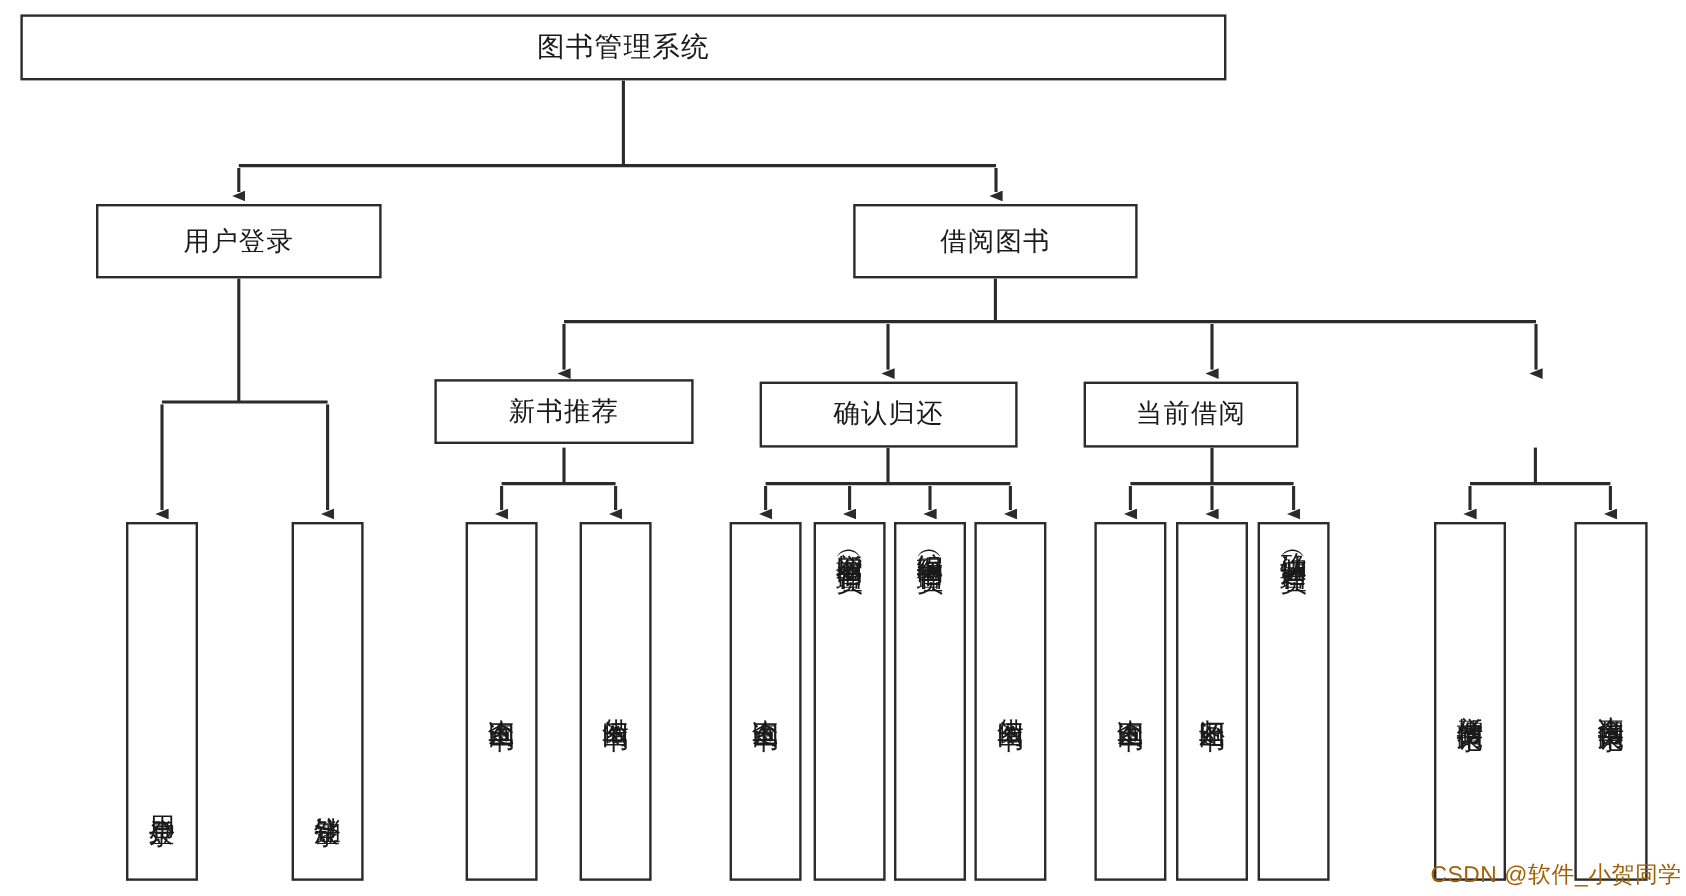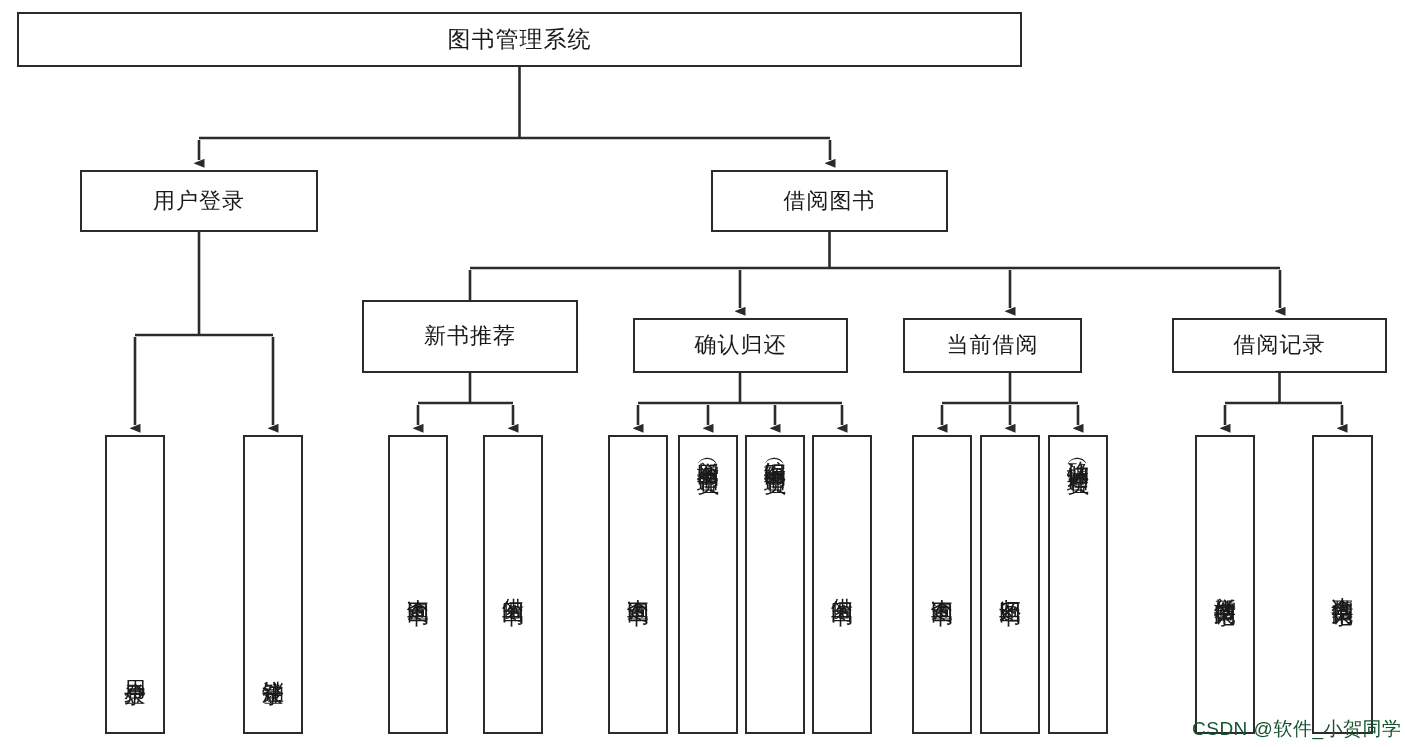--- a/index.html
+++ b/index.html
@@ -73,21 +73,21 @@
   .leaf.align-center {
     align-items: center;
   }
   .leaf.align-top {
     align-items: flex-start;
     padding-top: 6px;
   }
   .watermark {
     position: absolute;
     font-size: 19px;
-    color: #14532d;
+    color: #a16207;
     letter-spacing: 0.5px;
     white-space: nowrap;
     z-index: 3;
   }
 </style>
 </head>
 <body>
 
 <div id="canvas">
 
@@ -145,32 +145,29 @@
     <span>图书管理系统</span>
   </div>
 
   <div class="node h" style="left:80px; top:170px; width:238px; height:62px;">
     <span>用户登录</span>
   </div>
   <div class="node h" style="left:711px; top:170px; width:237px; height:62px;">
     <span>借阅图书</span>
   </div>
 
-  <div class="node h" style="left:362px; top:300px; width:216px; height:73px;">
+  <div class="node h" style="left:362px; top:316px; width:216px; height:54px;">
     <span>新书推荐</span>
   </div>
   <div class="node h" style="left:633px; top:318px; width:215px; height:55px;">
     <span>确认归还</span>
   </div>
   <div class="node h" style="left:903px; top:318px; width:179px; height:55px;">
     <span>当前借阅</span>
   </div>
-  <div class="node h" style="left:1172px; top:318px; width:215px; height:55px;">
-    <span>借阅记录</span>
-  </div>
 
   <div class="leaf align-bottom" style="left:105px; top:435px; width:60px; height:299px;">
     <span class="vtext">用户登录</span>
   </div>
   <div class="leaf align-bottom" style="left:243px; top:435px; width:60px; height:299px;">
     <span class="vtext">注销登录</span>
   </div>
 
   <div class="leaf align-center" style="left:388px; top:435px; width:60px; height:299px;">
     <span class="vtext">查询图书</span>

